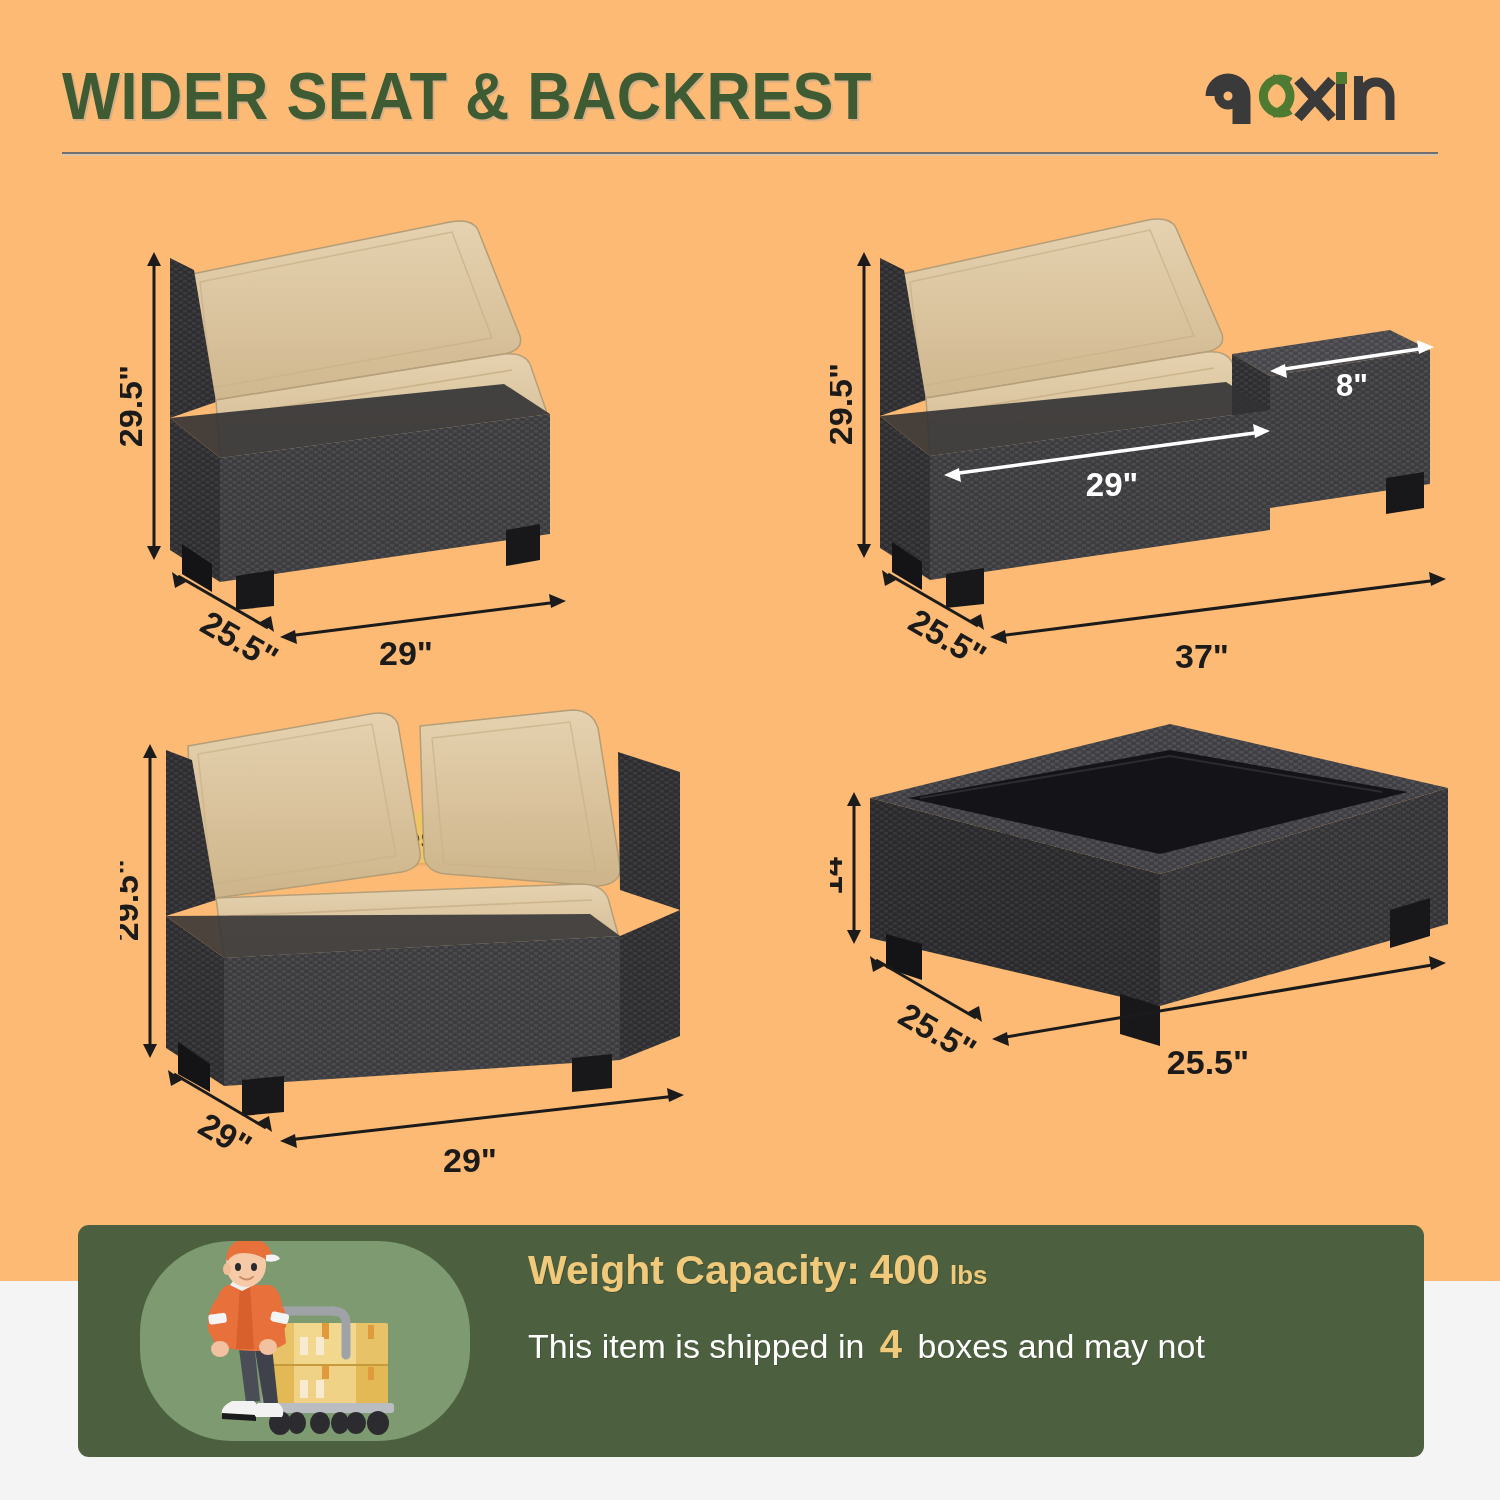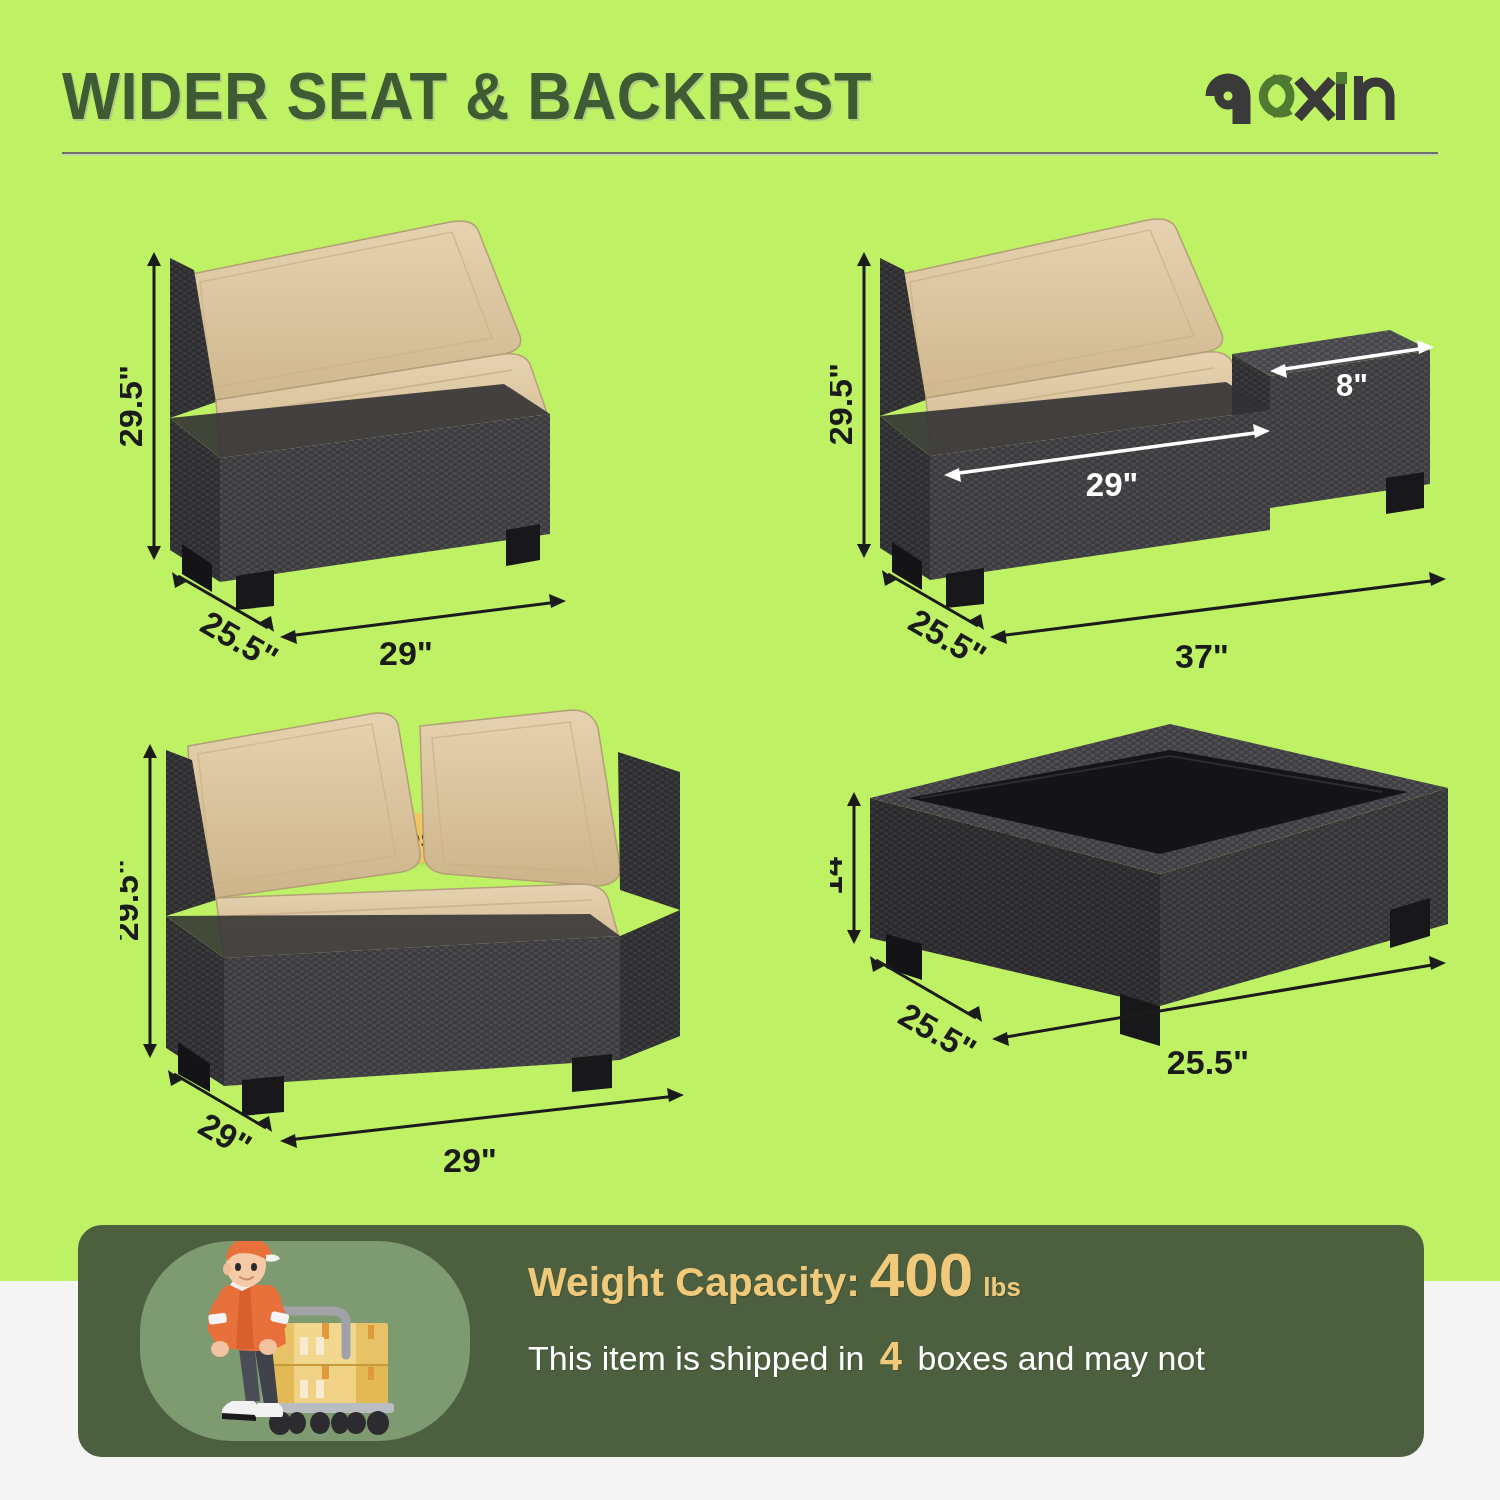--- a/index.html
+++ b/index.html
@@ -2,21 +2,21 @@
 <html><head>
 <meta charset="utf-8">
 <style>
   * { box-sizing: border-box; margin: 0; padding: 0; }
   html, body {
     width: 1500px; height: 1500px;
     background: #f4f4f4;
     font-family: "Liberation Sans", sans-serif;
     overflow: hidden;
   }
-  .page { position: relative; width: 1500px; height: 1281px; background: #bef264; }
+  .page { position: relative; width: 1500px; height: 1281px; background: #fdba74; }
 
   
   .header { position: absolute; left: 0; top: 0; width: 1500px; height: 165px; }
   .title {
     position: absolute; left: 62px; top: 58px;
     font-size: 66px; font-weight: 700; letter-spacing: 0.5px;
     color: #3e5b33; white-space: nowrap;
     font-family: "Liberation Sans Narrow", "Liberation Sans", sans-serif;
     transform: scaleX(0.93); transform-origin: left center;
     text-shadow: 2px 2px 0 rgba(160,160,160,0.45);
@@ -54,38 +54,38 @@
   .pill-1 { left: 256px;  top: 645px; }
   .pill-2 { left: 962px;  top: 645px; }
   .pill-3 { left: 286px;  top: 1140px; }
   .pill-4 { left: 962px;  top: 1140px; }
 
   
   .banner {
     position: absolute; left: 78px; top: 1225px;
     width: 1346px; height: 232px;
     background: #4c603f;
-    border-radius: 24px;
+    border-radius: 11px;
   }
   .banner-art {
     position: absolute; left: 62px; top: 16px;
     width: 330px; height: 200px;
     background: #7e9a71;
     border-radius: 92px;
     overflow: hidden;
   }
   .banner-art svg { position:absolute; left: 14px; top: -4px; width: 310px; height: 210px; }
   .banner-text { position: absolute; left: 450px; top: 22px; width: 870px; }
   .cap-line {
     color: #f0c97a; font-weight: 700; font-size: 41px;
     display: flex; align-items: baseline; gap: 10px;
     font-family: "Liberation Sans Narrow", "Liberation Sans", sans-serif;
     text-shadow: 1px 1px 0 rgba(0,0,0,0.18);
   }
-  .cap-big { font-size: 62px; font-weight: 700; line-height: 0.9; }
+  .cap-big { font-size: 42px; font-weight: 700; line-height: 0.9; }
   .cap-lbs { font-size: 26px; }
   .ship {
     margin-top: 25px; color: #ffffff; font-size: 34px; line-height: 1.25;
     font-family: "Liberation Sans Narrow", "Liberation Sans", sans-serif;
     text-shadow: 1px 1px 0 rgba(0,0,0,0.15);
   }
   .ship b { color: #f0c97a; font-size: 40px; padding: 0 6px; }
 
   
   .dimtext { font-family: "Liberation Sans", sans-serif; font-weight: 700; fill: #1b1b1b; }

